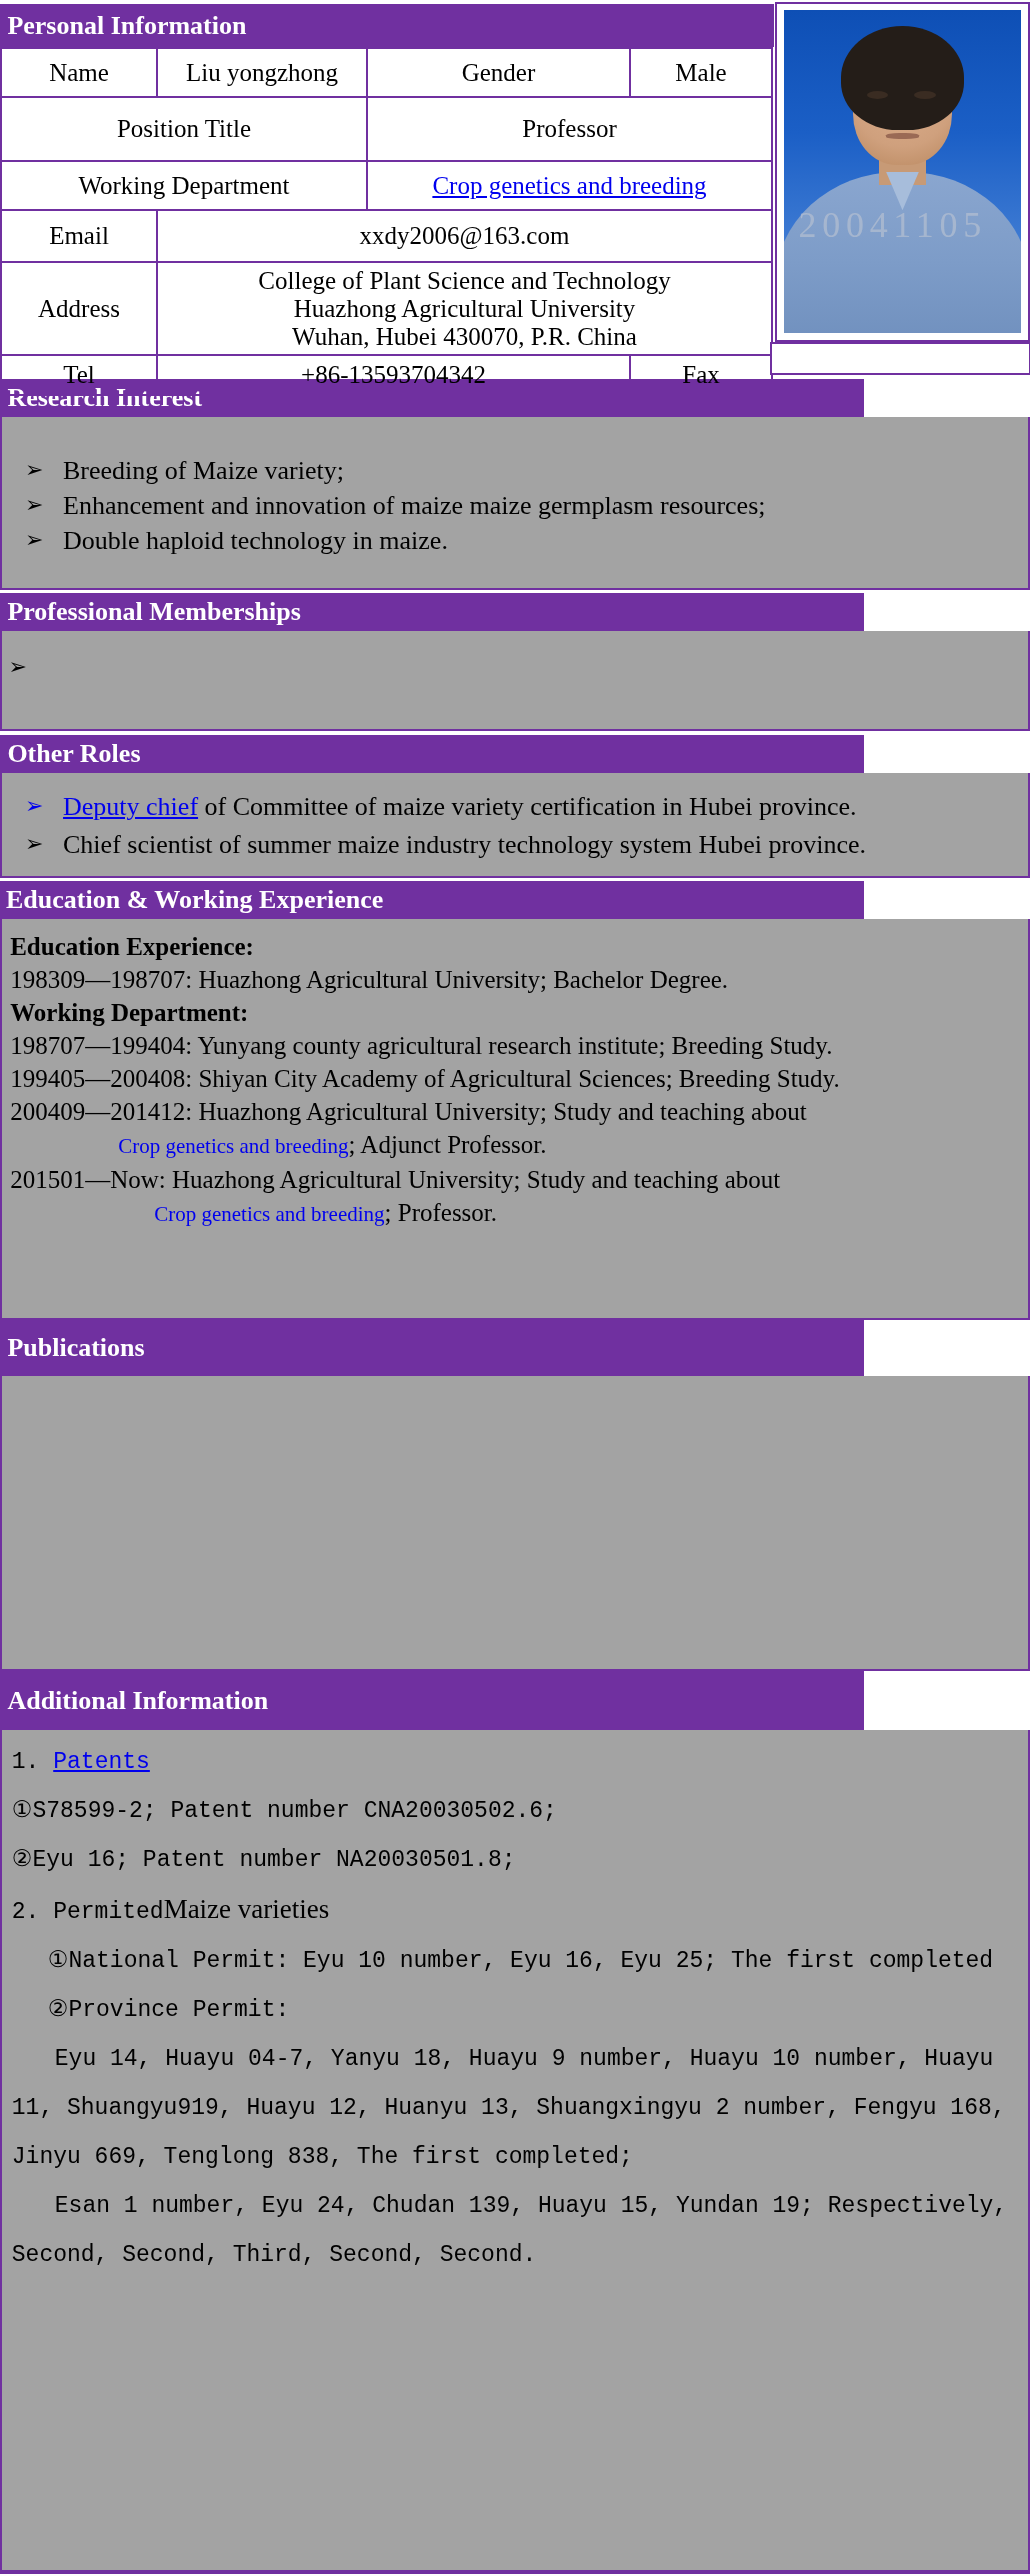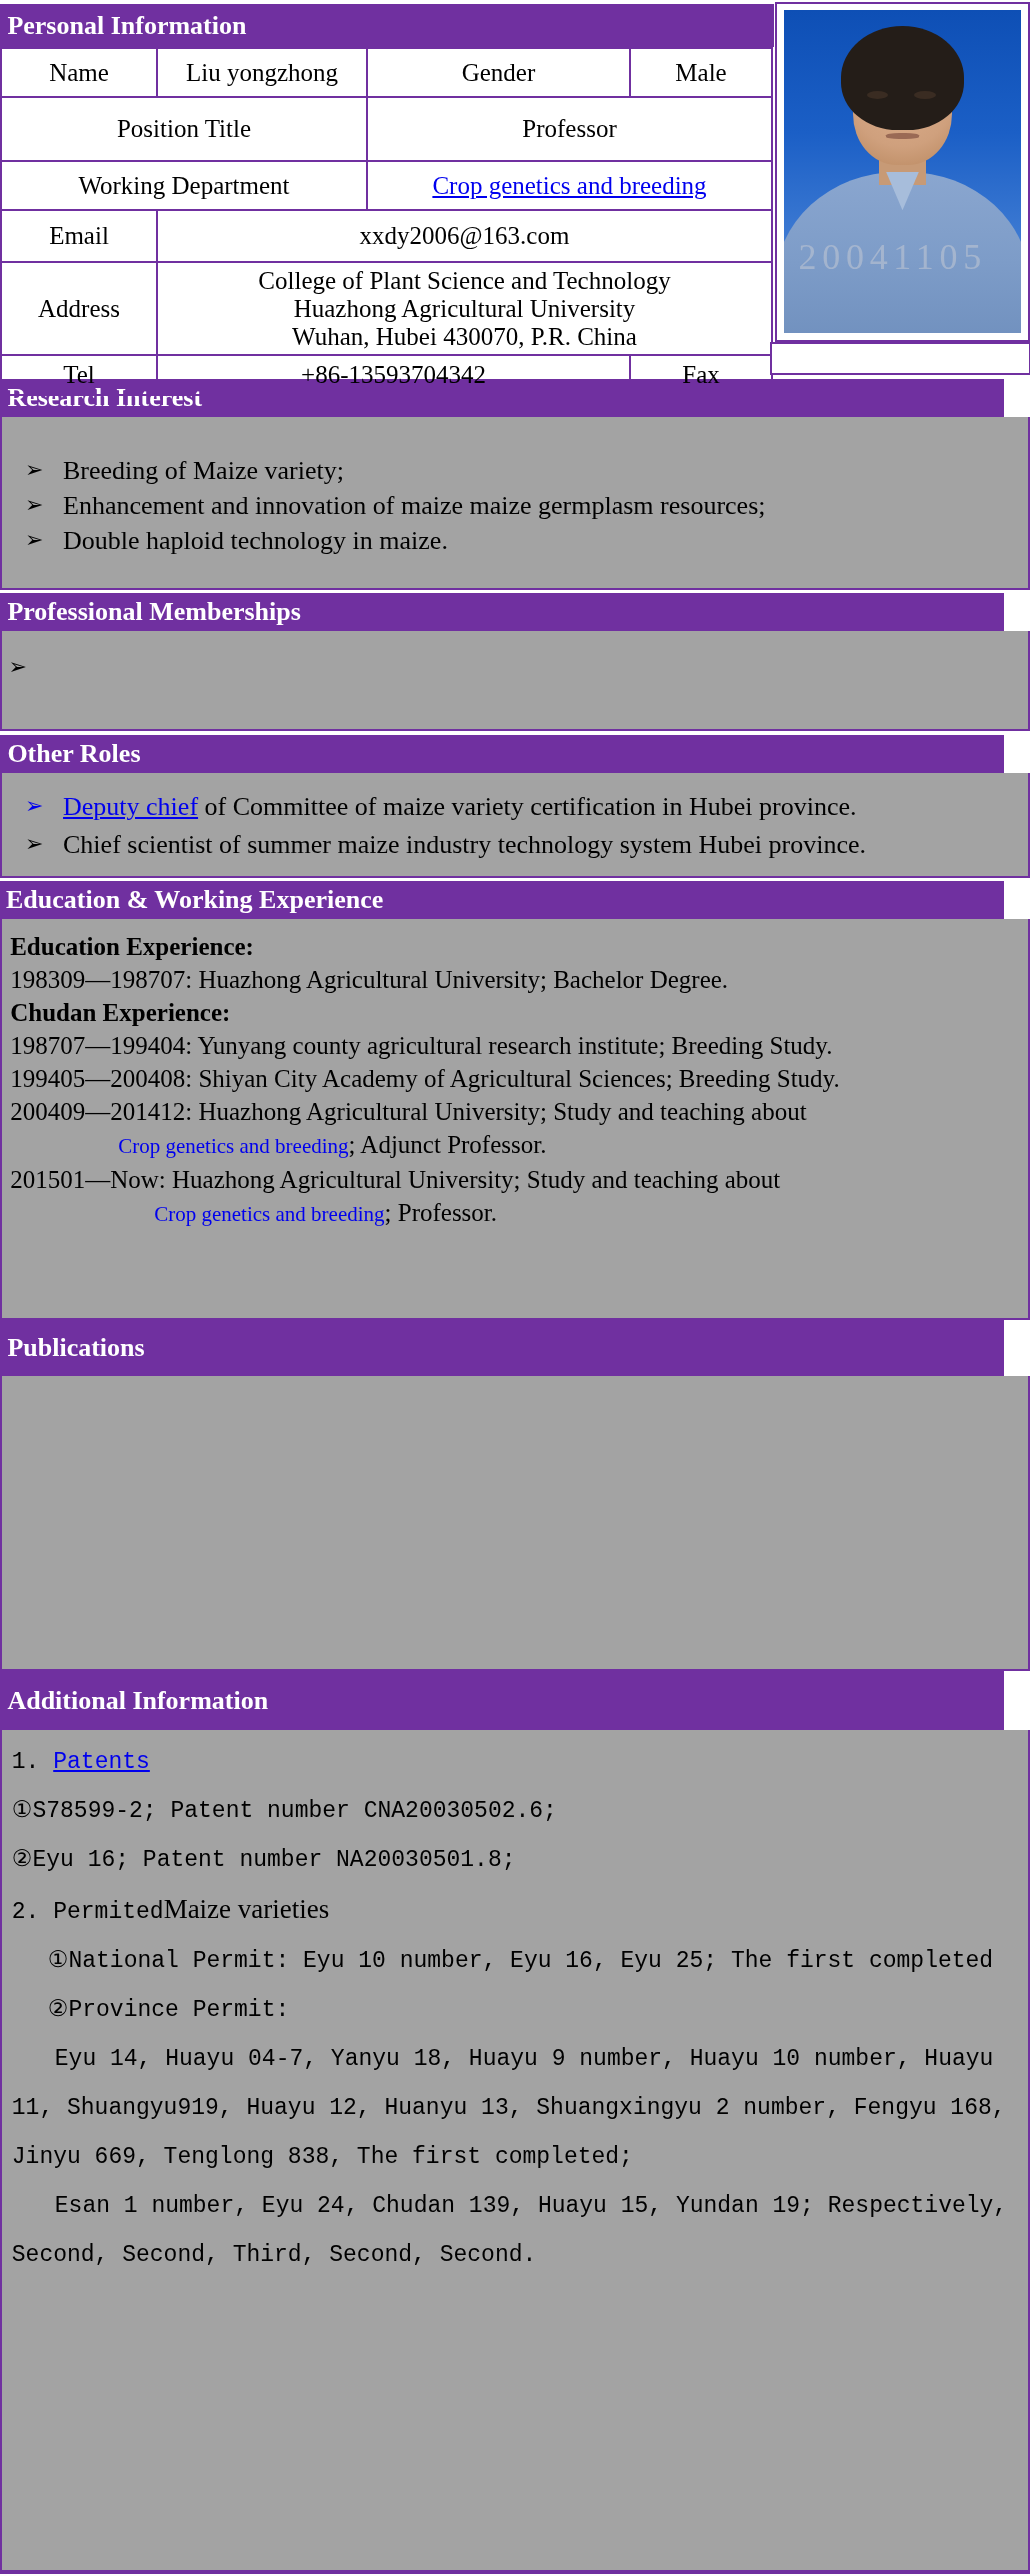--- a/index.html
+++ b/index.html
@@ -5,21 +5,21 @@
   html,body{margin:0;padding:0;}
   body{
     width:1030px;height:2576px;background:#ffffff;overflow:hidden;
     font-family:"Liberation Serif","DejaVu Serif",serif;
     -webkit-font-smoothing:antialiased;
   }
   
   .bar{
     background:#7030A0;color:#ffffff;
     font-weight:bold;font-size:26px;line-height:38px;height:38px;
-    padding-left:7.4px;box-sizing:border-box;width:1004px;
+    padding-left:7.4px;box-sizing:border-box;width:864px;
     font-family:"Liberation Serif","DejaVu Serif",serif;
   }
   .bar.tall69{height:56px;line-height:56px;}
   .bar.tall72{height:59px;line-height:59px;}
   .bar.indent16{padding-left:6px;}
   
   .panel{
     box-sizing:border-box;width:1030px;background:#a3a3a3;
     border:2.5px solid #7030A0;border-top:none;
   }
@@ -65,21 +65,21 @@
   .mouth{position:absolute;top:38%;left:43%;width:14%;height:1.8%;
     background:#9a6a55;border-radius:40%;}
   .neck{position:absolute;top:44%;left:40%;width:20%;height:10%;background:#c79a76;}
   .shirt{position:absolute;top:50%;left:-4%;width:108%;height:56%;
     background:linear-gradient(180deg,#8aa6cf 0%,#7d9cc8 50%,#6f8fbd 100%);
     border-radius:48% 48% 0 0 / 62% 62% 0 0;}
   .collar{position:absolute;top:50%;left:43%;width:14%;height:12%;
     background:#a7bddb;clip-path:polygon(50% 100%,0 0,100% 0);}
   .watermark{
     position:absolute;top:60%;left:6%;color:rgba(195,200,212,0.55);
-    font-size:36px;letter-spacing:5.7px;font-family:"Liberation Serif",serif;margin-top:32px;
+    font-size:36px;letter-spacing:5.7px;font-family:"Liberation Serif",serif;
   }
   
   .arrow{display:inline-block;margin-right:19.6px;font-size:22px;transform:translateY(-1.6px);}
   .arrow.blue{color:#0000EE;}
   .ri-panel{height:173px;padding:37px 8.2px 0 23px;font-size:26px;}
   .ri-panel .row{line-height:34px;white-space:nowrap;}
   .pm-panel{height:100px;padding:23px 8.2px 0 6.5px;font-size:24.5px;}
   .or-panel{height:105px;padding:15.5px 8.2px 0 23px;font-size:26px;}
   .or-panel .row{line-height:37px;white-space:nowrap;}
   .gap4{height:3.3px;}
@@ -199,21 +199,21 @@
   <div class="row">
     <span class="arrow">➢</span><span>Chief scientist of summer maize industry technology system Hubei province.</span>
   </div>
 </div>
 
 <div class="gap4"></div>
 <div class="bar indent16">Education &amp; Working Experience</div>
 <div class="panel edu-panel">
   <div class="line bold">Education Experience:</div>
   <div class="line">198309—198707: Huazhong Agricultural University; Bachelor Degree.</div>
-  <div class="line bold">Chudan Experience:</div>
+  <div class="line bold">Working Department:</div>
   <div class="line">198707—199404: Yunyang county agricultural research institute; Breeding Study.</div>
   <div class="line">199405—200408: Shiyan City Academy of Agricultural Sciences; Breeding Study.</div>
   <div class="line">200409—201412: Huazhong Agricultural University; Study and teaching about</div>
   <div class="line edu-ind1">
     <span class="edu-blue">Crop genetics and breeding</span><span>; Adjunct Professor.</span>
   </div>
   <div class="line">201501—Now: Huazhong Agricultural University; Study and teaching about</div>
   <div class="line edu-ind2">
     <span class="edu-blue">Crop genetics and breeding</span><span>; Professor.</span>
   </div>

